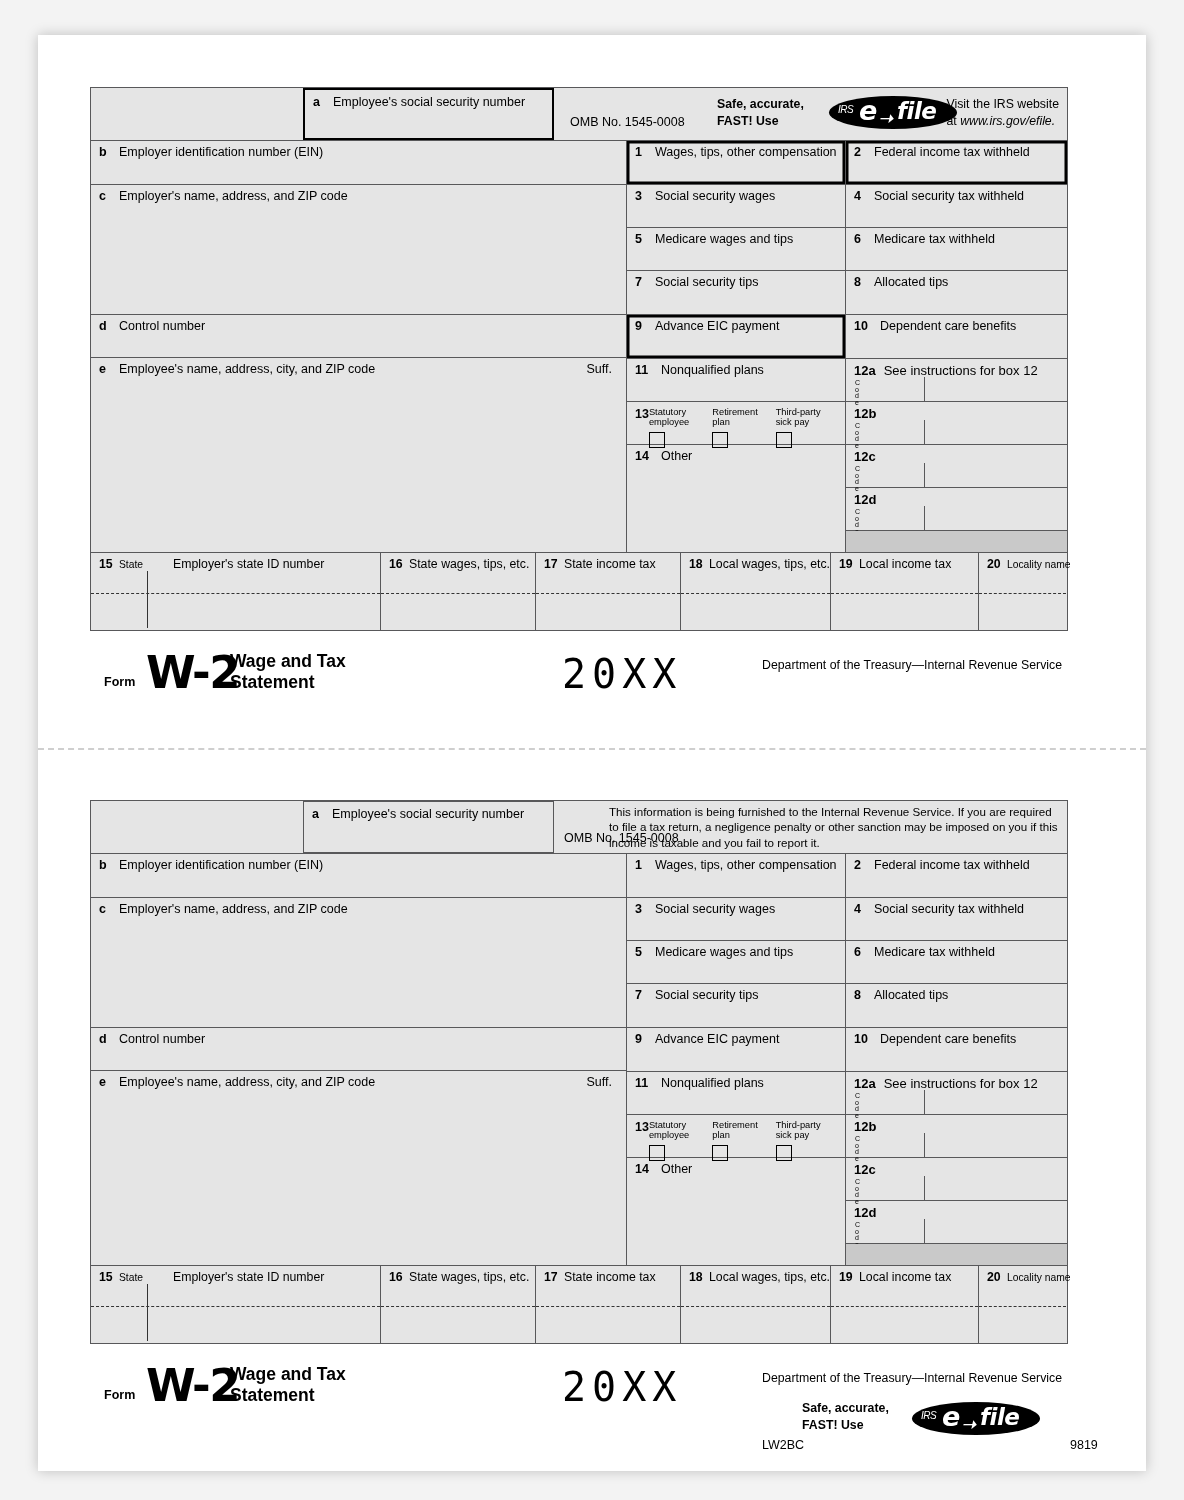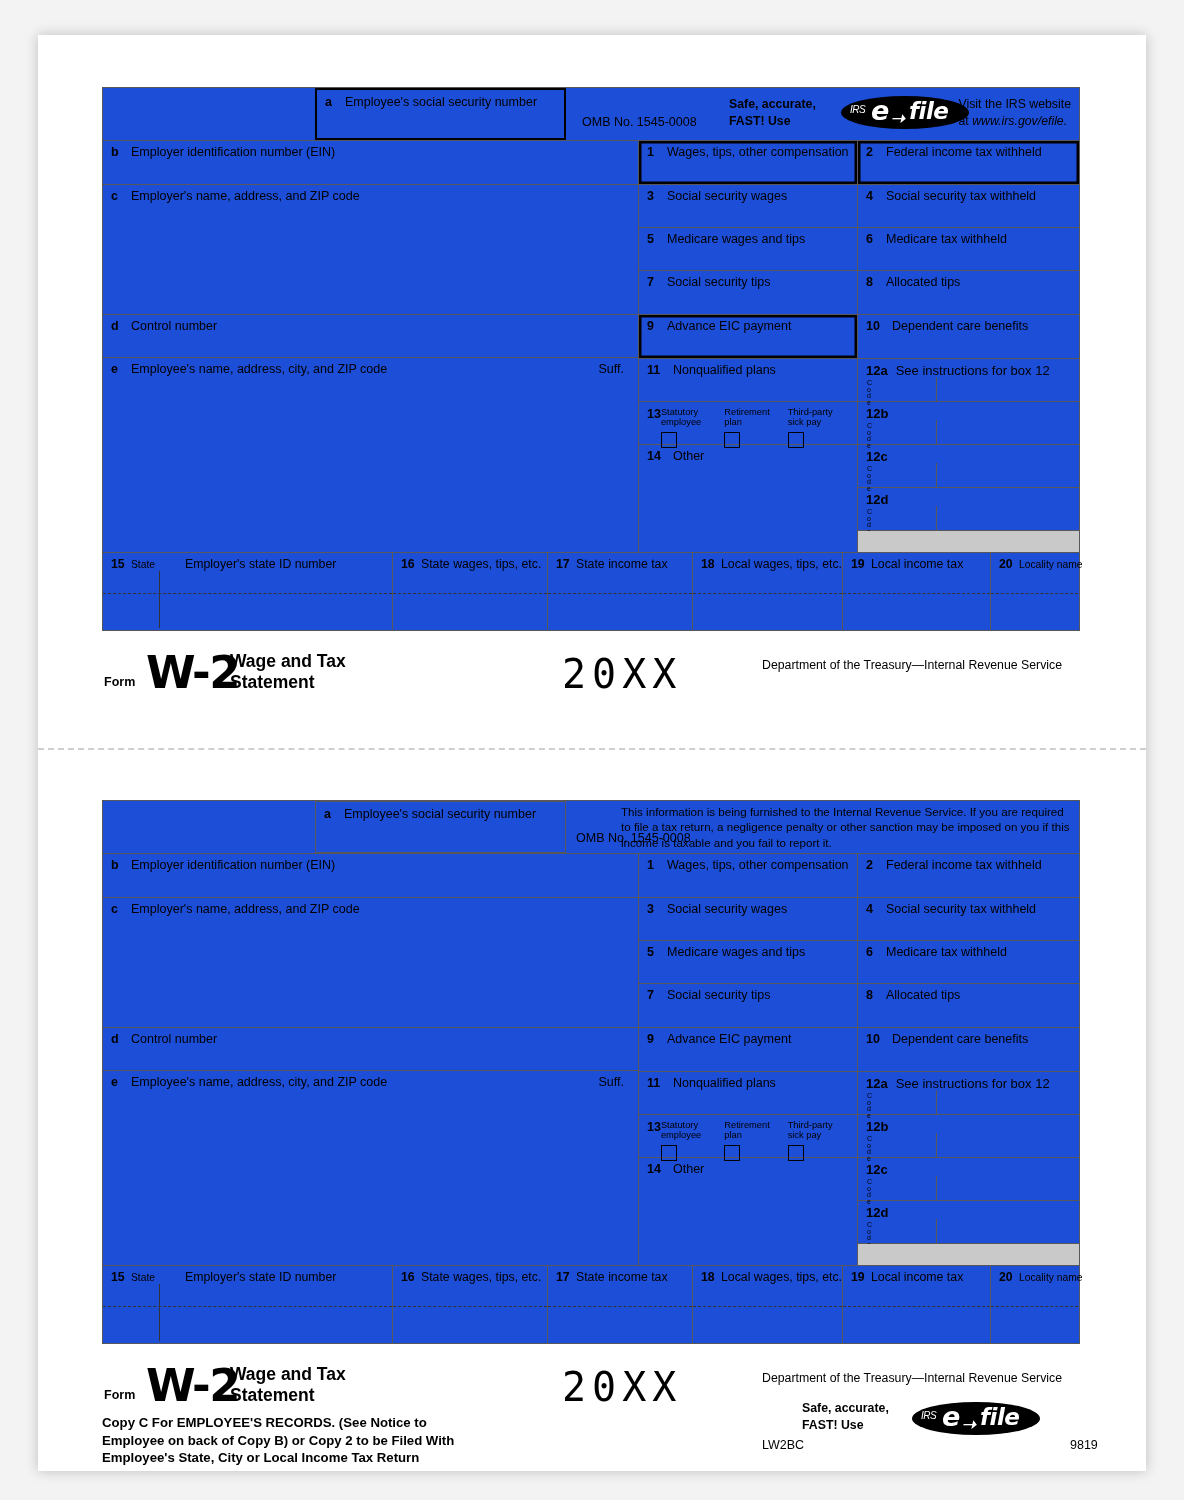--- a/index.html
+++ b/index.html
@@ -26,24 +26,24 @@
   .perf {
     position: absolute;
     left: 0; right: 0;
     height: 0;
     border-top: 2px dashed #cfcfcf;
   }
 
   
   .form {
     position: absolute;
-    left: 64px;
+    left: 52px;
     width: 978px;
     border: 1.5px solid #58585a;
-    background: #1d4ed8;
+    background: #e5e5e5;
   }
   .form .grid { display: flex; width: 100%; }
   .colL { width: 536px; border-right: 1.5px solid #58585a; }
   .colR { width: 440px; }
 
   .cell {
     position: relative;
     border-bottom: 1.5px solid #58585a;
     padding: 4px 6px 0 8px;
   }
@@ -582,25 +582,20 @@
       </div>
     </div>
 
     <div style="position:absolute;left:64px;top:1327px;width:978px" class="footer">
       <div class="f-form">Form</div>
       <div class="f-w2">W-2</div>
       <div class="f-wts">
         <div>Wage and Tax</div>
         <div>Statement</div>
       </div>
-      <div class="f-copy">
-        <div>Copy C  For EMPLOYEE'S RECORDS. (See Notice to</div>
-        <div>Employee on back of Copy B) or Copy 2 to be Filed With</div>
-        <div>Employee's State, City or Local Income Tax Return</div>
-      </div>
       <div class="f-year">20XX</div>
       <div class="f-dept">Department of the Treasury—Internal Revenue Service</div>
       <div class="f-safe2">
         <div>Safe, accurate,</div>
         <div>FAST!  Use</div>
       </div>
       <div class="f-efile2">
         <span class="efile">
           <span class="irs">IRS</span>
           <span class="e">e</span>

